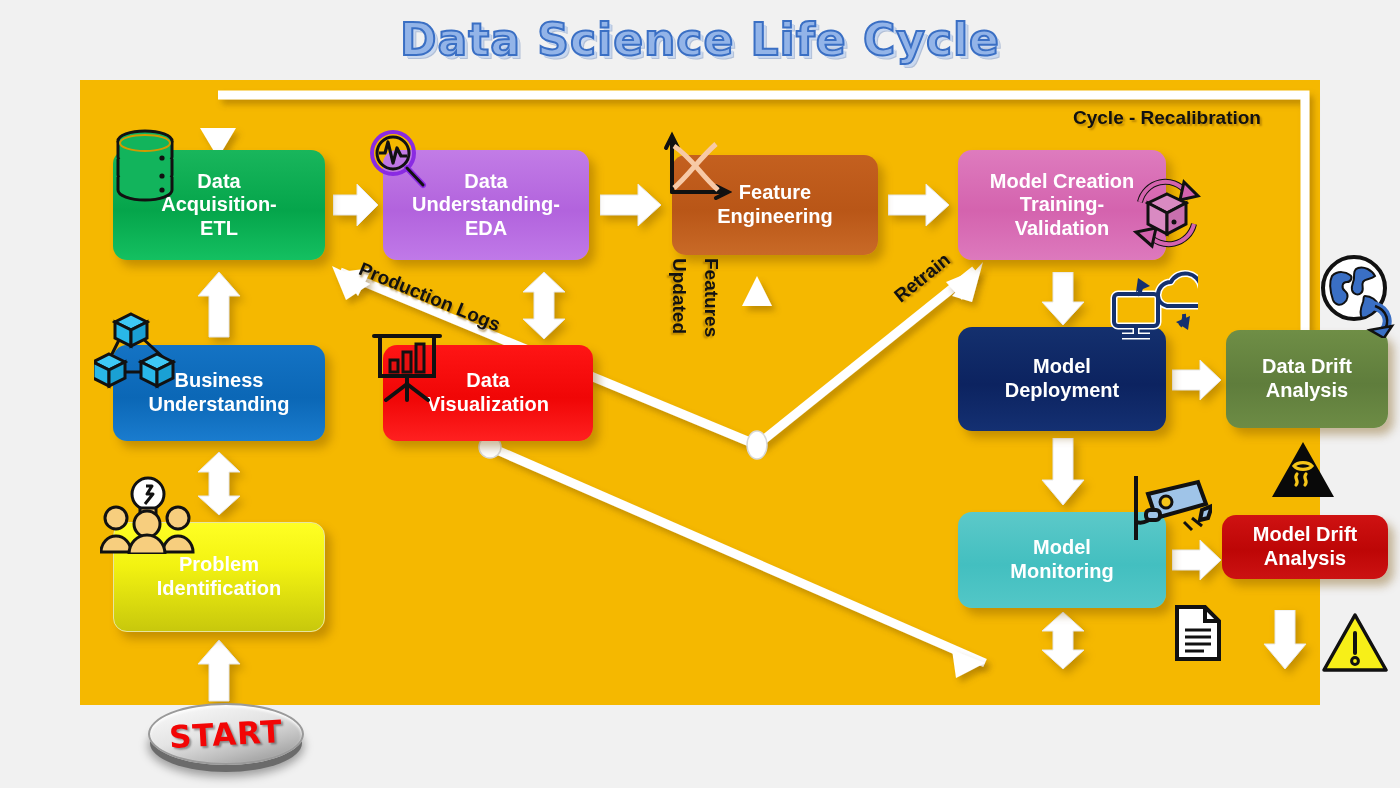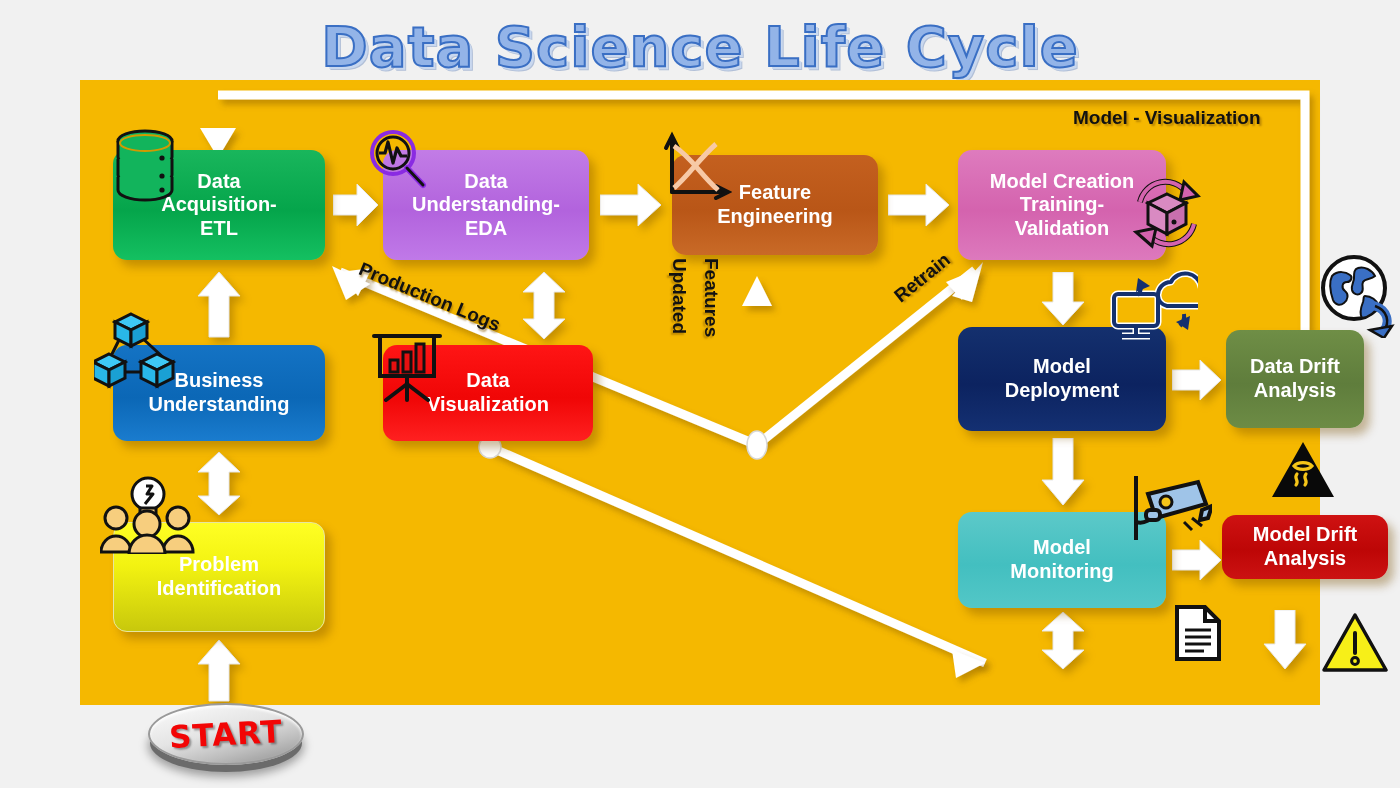--- a/index.html
+++ b/index.html
@@ -16,21 +16,21 @@
     background: #f1f1f1;
   }
 
   
   #title {
     position: absolute;
     left: 0; top: 14px;
     width: 1400px;
     text-align: center;
     font-family: "DejaVu Sans", sans-serif;
-    font-size: 56px;
+    font-size: 44px;
     font-weight: bold;
     letter-spacing: 1px;
     color: #93b4e8;
     -webkit-text-stroke: 2px #3a6fc4;
     text-shadow: 3px 3px 0 #c9d8ef, 4px 4px 0 rgba(60,100,170,.35);
   }
 
   
   #canvas {
     position: absolute;
@@ -210,21 +210,21 @@
   <div class="node n-yellow" style="left:113px; top:522px; width:212px; height:110px;">
     <span class="lbl">Problem
 Identification</span>
   </div>
 
   <div class="node n-navy" style="left:958px; top:327px; width:208px; height:104px;">
     <span class="lbl">Model
 Deployment</span>
   </div>
 
-  <div class="node n-olive" style="left:1226px; top:330px; width:138px; height:98px;">
+  <div class="node n-olive" style="left:1226px; top:330px; width:162px; height:98px;">
     <span class="lbl">Data Drift
 Analysis</span>
   </div>
 
   <div class="node n-teal" style="left:958px; top:512px; width:208px; height:96px;">
     <span class="lbl">Model
 Monitoring</span>
   </div>
 
   <div class="node n-crim" style="left:1222px; top:515px; width:166px; height:64px;">
@@ -304,21 +304,21 @@
       <polygon points="23,0 44,19 33,19 33,38 44,38 23,57 2,38 13,38 13,19 2,19" fill="#fff" stroke="#e7e7e7" stroke-width="1"></polygon>
     </svg>
   </div>
 
   <div class="arrow" style="left:1262px; top:610px;">
     <svg width="46" height="60" viewBox="0 0 46 60">
       <polygon points="13,0 33,0 33,34 44,34 23,59 2,34 13,34" fill="#fff" stroke="#e7e7e7" stroke-width="1"></polygon>
     </svg>
   </div>
 
-  <div class="linelabel" style="left:1073px; top:107px;">Model - Visualization</div>
+  <div class="linelabel" style="left:1073px; top:107px;">Cycle - Recalibration</div>
 
   <div class="linelabel" style="left:364px; top:258px; transform: rotate(22.5deg); transform-origin: left top;">Production Logs</div>
 
   <div class="linelabel" style="left:690px; top:258px; transform: rotate(90deg); transform-origin: left top;">Updated</div>
 
   <div class="linelabel" style="left:722px; top:258px; transform: rotate(90deg); transform-origin: left top;">Features</div>
 
   <div class="linelabel" style="left:890px; top:290px; transform: rotate(-39deg); transform-origin: left top;">Retrain</div>
 
   <div class="icon" style="left:114px; top:128px;">

